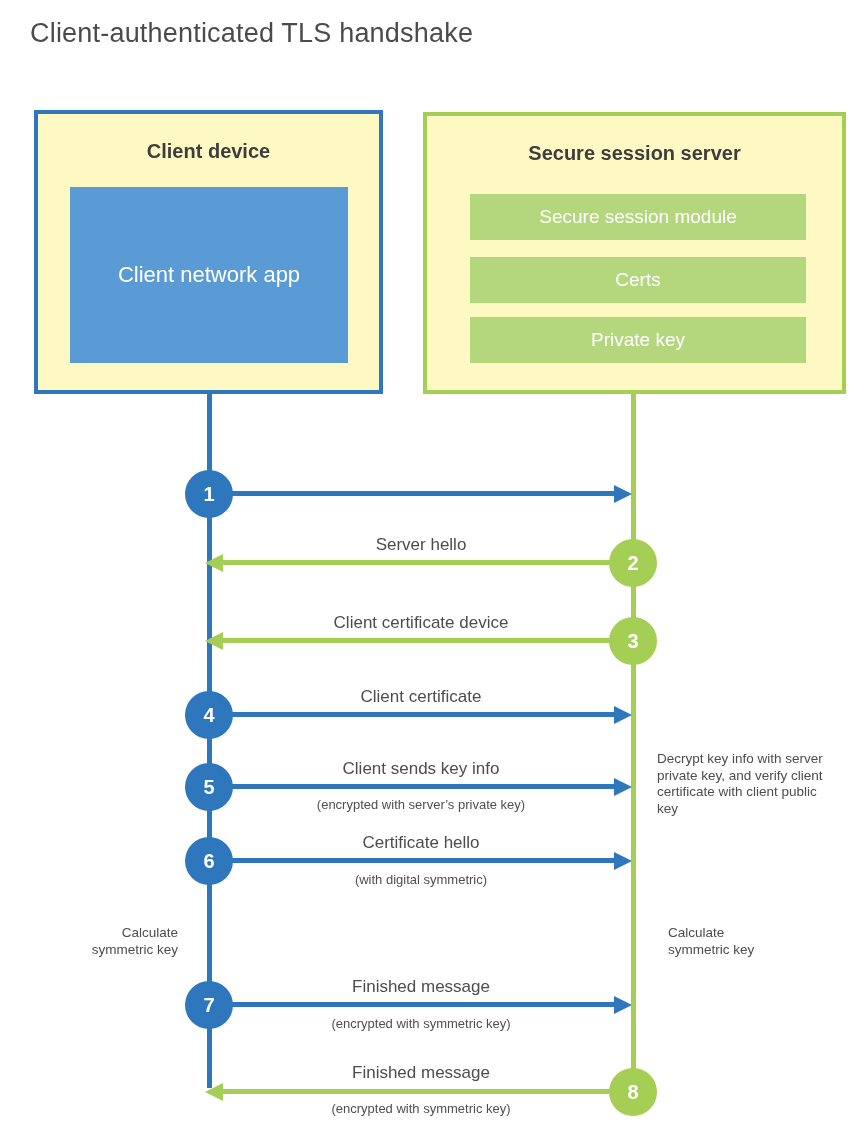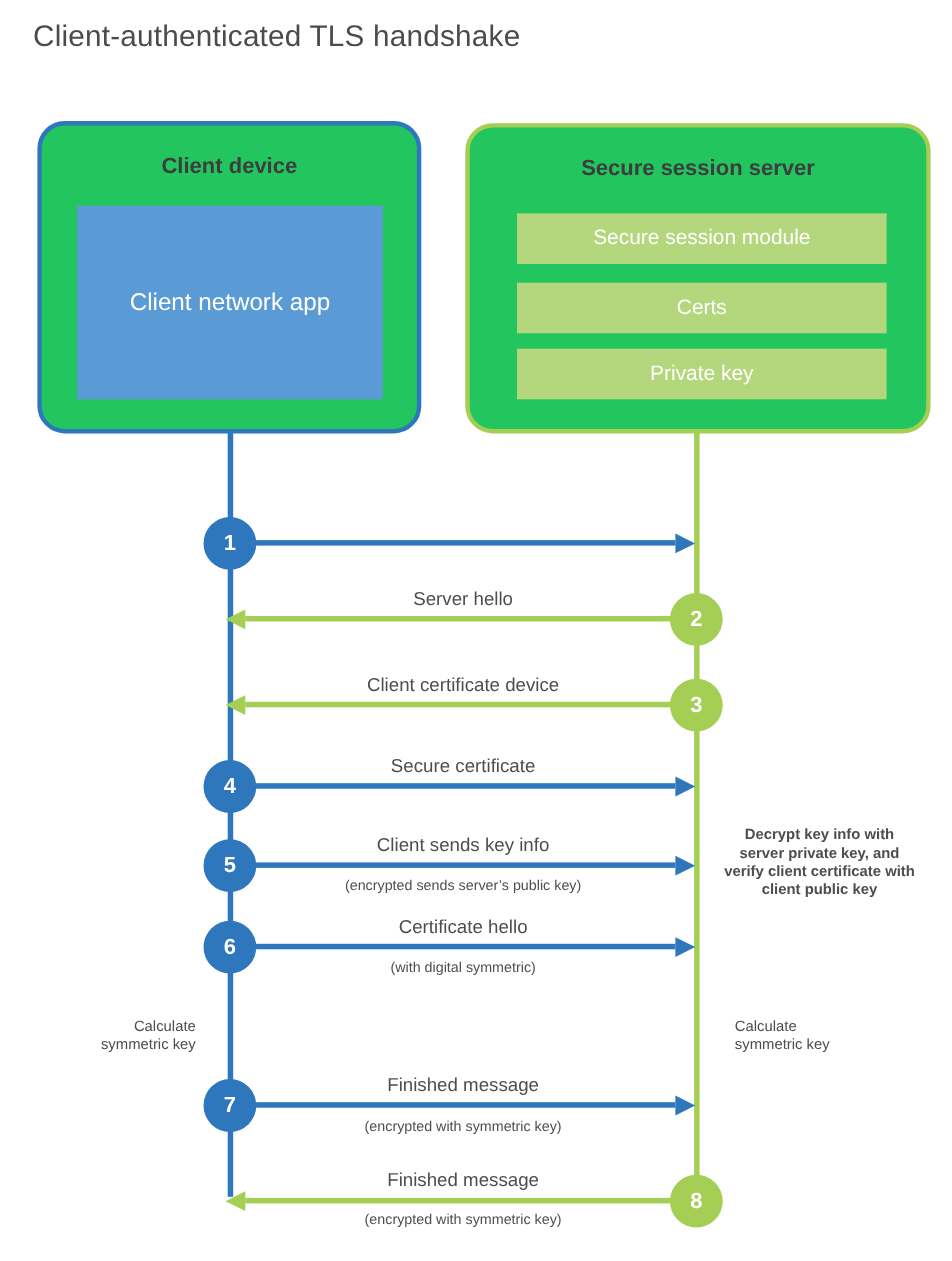--- a/index.html
+++ b/index.html
@@ -23,21 +23,21 @@
   .page-title {
     position: absolute;
     left: 30px;
     top: 18px;
     font-size: 27px;
     font-weight: 300;
     color: #4b4b4b;
     letter-spacing: 0.2px;
   }
   
-  .box { position: absolute; background: #22c55e; border-radius: 25px; }
+  .box { position: absolute; background: #fef9c3; }
   .client-box {
     left: 34px; top: 110px; width: 349px; height: 284px;
     border: 4px solid var(--blue);
   }
   .server-box {
     left: 423px; top: 112px; width: 423px; height: 282px;
     border: 4px solid var(--green);
   }
   .box-title {
     position: absolute;
@@ -108,21 +108,21 @@
     font-size: 13px;
     color: #4f4f4f;
   }
   
   .note {
     position: absolute;
     font-size: 13.5px;
     line-height: 16.5px;
     color: var(--text);
   }
-  .note-decrypt { left: 657px; top: 751px; width: 176px; text-align: center; font-weight: bold; }
+  .note-decrypt { left: 657px; top: 751px; width: 176px; text-align: left; }
   .calc-left  { left: 78px;  top: 925px; width: 100px; text-align: right; }
   .calc-right { left: 668px; top: 925px; width: 100px; text-align: left; }
 </style>
 </head>
 <body>
 
 <div class="canvas">
 
   <div class="page-title">Client-authenticated TLS handshake</div>
 
@@ -175,31 +175,31 @@
   </div>
   <div class="msg" style="top:613px">Client certificate device</div>
 
   <div class="circle blue" style="top:691px">
     <span>4</span>
   </div>
   <div class="arrow right" style="top:706px">
     <div class="shaft"></div>
     <div class="head"></div>
   </div>
-  <div class="msg" style="top:687px">Secure certificate</div>
+  <div class="msg" style="top:687px">Client certificate</div>
 
   <div class="circle blue" style="top:763px">
     <span>5</span>
   </div>
   <div class="arrow right" style="top:778px">
     <div class="shaft"></div>
     <div class="head"></div>
   </div>
   <div class="msg" style="top:759px">Client sends key info</div>
-  <div class="sub" style="top:797px">(encrypted sends server’s public key)</div>
+  <div class="sub" style="top:797px">(encrypted with server’s private key)</div>
 
   <div class="circle blue" style="top:837px">
     <span>6</span>
   </div>
   <div class="arrow right" style="top:852px">
     <div class="shaft"></div>
     <div class="head"></div>
   </div>
   <div class="msg" style="top:833px">Certificate hello</div>
   <div class="sub" style="top:872px">(with digital symmetric)</div>

